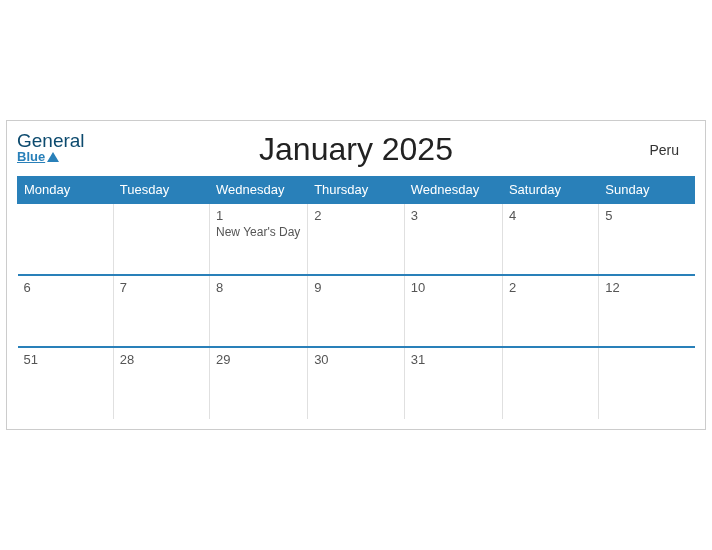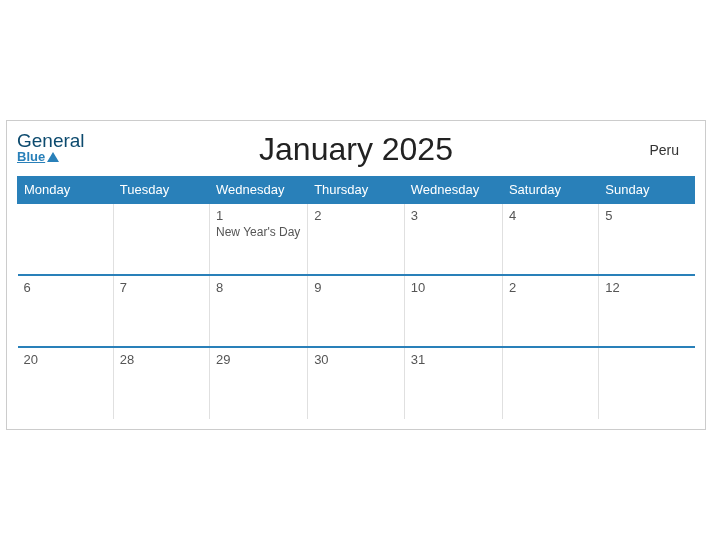--- a/index.html
+++ b/index.html
@@ -184,21 +184,21 @@
           </td>
           <td>
             <span class="day-number">2</span>
           </td>
           <td>
             <span class="day-number">12</span>
           </td>
         </tr>
         <tr>
           <td>
-            <span class="day-number">20</span>
+            <span class="day-number">51</span>
           </td>
           <td>
             <span class="day-number">28</span>
           </td>
           <td>
             <span class="day-number">29</span>
           </td>
           <td>
             <span class="day-number">30</span>
           </td>

